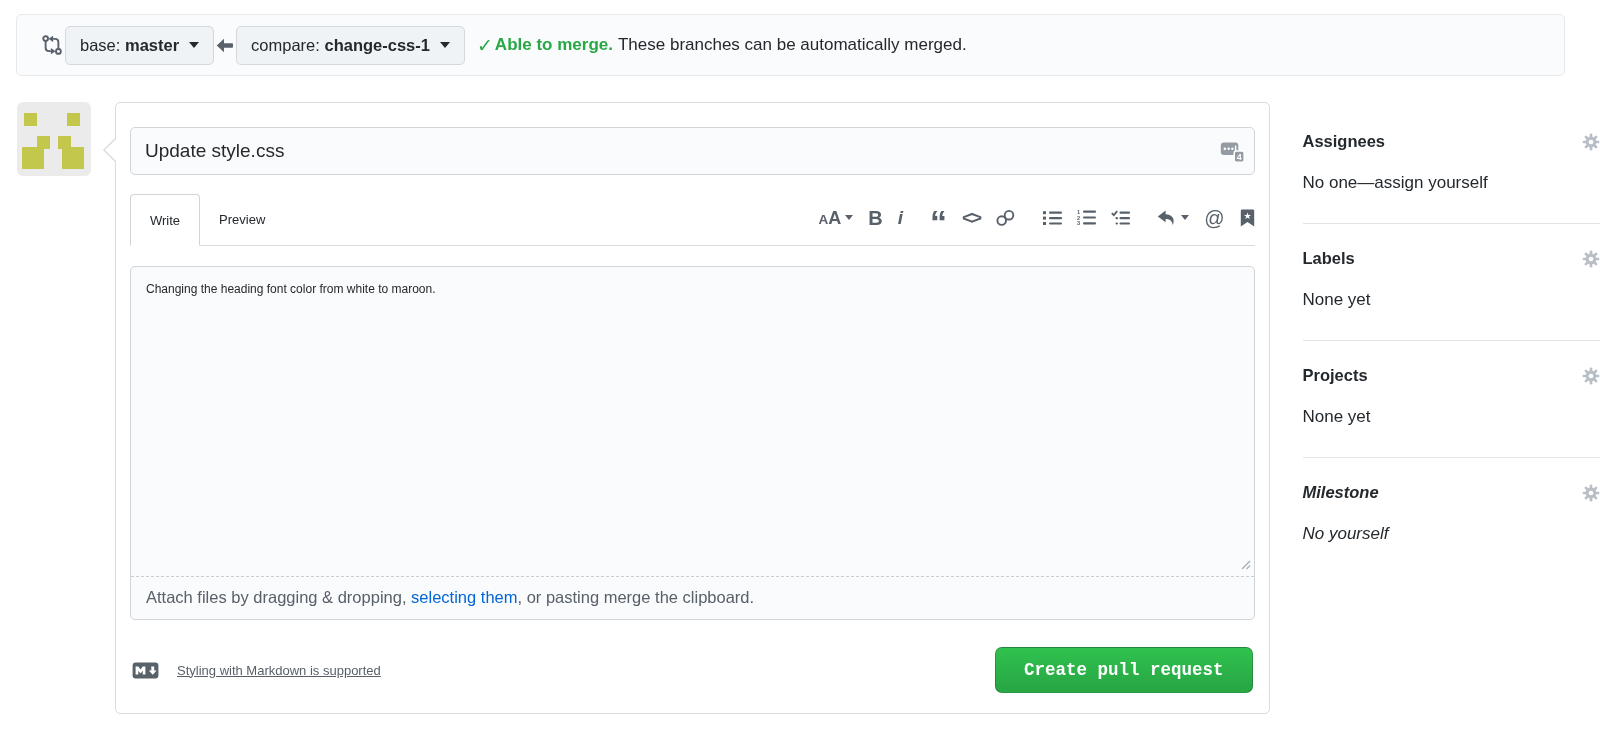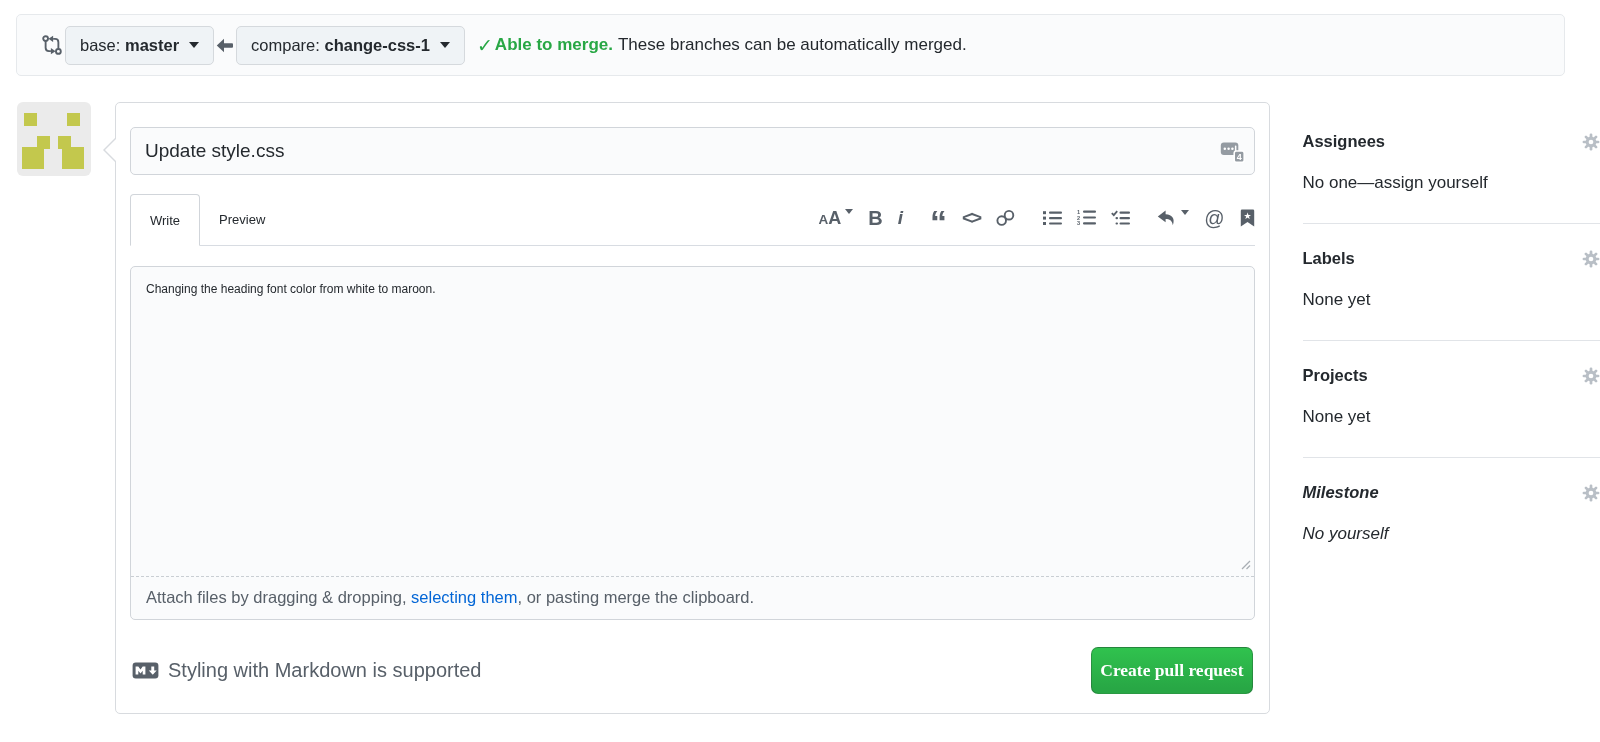--- a/index.html
+++ b/index.html
@@ -61,21 +61,21 @@
   .tab {
     display: flex; align-items: center; padding: 0 19px;
     font-size: 13px; color: #24292e; cursor: pointer;
   }
   .tab.active {
     background: #fff; border: 1px solid #d1d5da; border-bottom: 1px solid #fff;
     border-radius: 4px 4px 0 0; margin-bottom: -1px;
   }
   .toolbar { margin-left: auto; display: flex; align-items: center; color: #586069; padding-bottom: 4px; }
   .tb-group { display: flex; align-items: center; gap: 15px; margin-left: 27px; }
-  .tb-btn { display: inline-flex; cursor: pointer; color: #586069; line-height: 1; }
+  .tb-btn { display: inline-flex; align-items: center; cursor: pointer; color: #586069; line-height: 1; }
   .g-textsize { display: inline-block; font-size: 18px; font-weight: 600; }
   .g-textsize::first-letter { font-size: 13.5px; }
   .caret-sm {
     width: 0; height: 0; border-left: 4.5px solid transparent;
     border-right: 4.5px solid transparent; border-top: 5.5px solid #586069;
     margin-left: 4px;
   }
   .g-bold { font-size: 20px; font-weight: 700; }
   .g-italic { font-size: 19px; font-style: italic; font-weight: 600; }
   .g-quote { display: inline-block; font-size: 34px; font-weight: 700; height: 16px; line-height: 0.75; }
@@ -88,26 +88,26 @@
     display: block; width: 100%; height: 309px; padding: 13px 15px;
     background: transparent; border: none; outline: none; resize: none;
     font-family: inherit; font-size: 12px; color: #24292e; line-height: 1.5;
     border-radius: 5px 5px 0 0;
   }
   .resize-grip { position: absolute; right: 3px; bottom: 2px; }
   .attach-row { padding: 11px 15px 12px; font-size: 16.5px; color: #586069; border-radius: 0 0 5px 5px; }
   .attach-link { color: #0366d6; cursor: pointer; margin-top: 39px; }
   
   .card-footer { display: flex; align-items: center; justify-content: space-between; margin-top: 27px; padding: 0 2px; }
-  .md-note { display: flex; align-items: center; gap: 9px; font-size: 20px; color: #586069; }
+  .md-note { display: flex; align-items: center; gap: 18px; font-size: 13px; color: #586069; text-decoration: underline; }
   .btn-create {
     background-image: linear-gradient(-180deg, #30c24e, #28a745 90%);
     border: 1px solid rgba(27,31,35,.25); border-radius: 7px;
-    color: #fff; font-weight: 700; font-size: 17.5px; padding: 12px 8px;
-    cursor: pointer; font-family: Liberation Serif, serif; margin-left: 24px;
+    color: #fff; font-weight: 700; font-size: 17.5px; padding: 12px 28px;
+    cursor: pointer; font-family: Liberation Mono, monospace; margin-left: 24px;
   }
   
   .sidebar { margin-left: 33px; width: 318px; padding-top: 30px; }
   .side-section { padding: 25px 0 30px; border-bottom: 1px solid #e1e4e8; }
   .side-section:first-child { padding-top: 0; }
   .side-section:last-child { border-bottom: none; font-style: italic; }
   .side-head { display: flex; align-items: center; justify-content: space-between; }
   .side-title { font-size: 16.5px; font-weight: 700; color: #24292e; }
   .side-gear { cursor: pointer; line-height: 0; }
   .side-value { margin-top: 22px; font-size: 17px; color: #24292e; }

